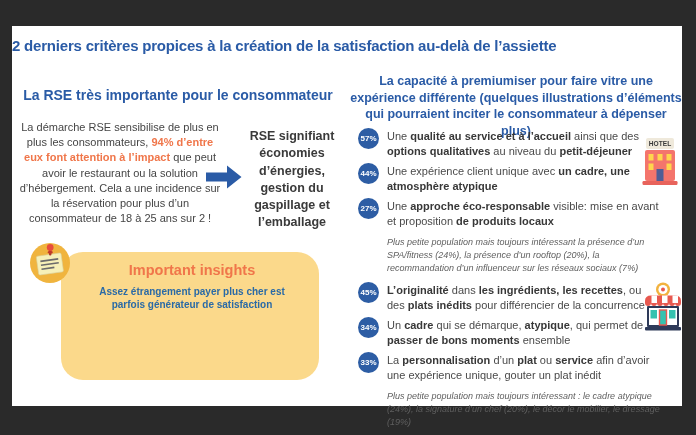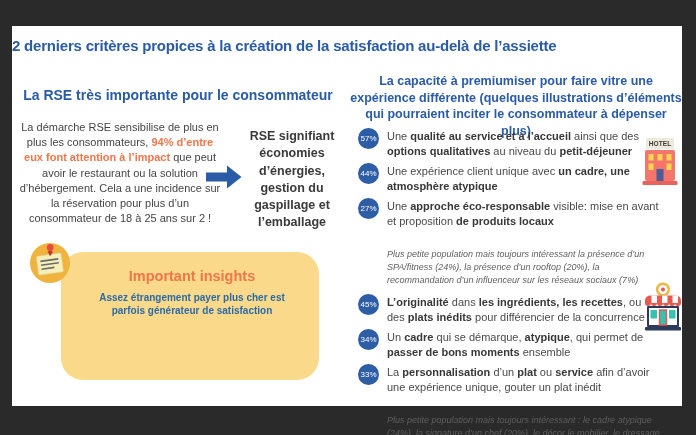--- a/index.html
+++ b/index.html
@@ -28,43 +28,43 @@
   .left-paragraph .orange-bold{color:#f0764a;font-weight:700;}
   .arrow-icon{position:absolute;left:194px;top:139px;width:36px;height:24px;}
   .rse-statement{
     position:absolute;left:231px;top:102px;width:98px;text-align:center;
     font-size:12.5px;font-weight:700;color:#3a3a3a;line-height:1.38;
   }
   
   .insights-box{
     position:absolute;left:49px;top:226px;width:258px;height:128px;
     background:#fbd98b;border-radius:22px;text-align:center;box-sizing:border-box;
-    padding:16px 12px 0 16px;
+    padding:10px 12px 0 16px;
   }
   .insights-heading{font-size:14.5px;font-weight:700;color:#f0764a;margin-bottom:7px;}
   .insights-subheading{font-size:10px;font-weight:700;color:#2a6aa6;line-height:1.3;padding:0 14px;}
   .insights-body{font-size:10.6px;color:#454545;line-height:1.3;margin-top:1px;}
   .note-icon{position:absolute;left:17px;top:216px;width:42px;height:42px;}
   
   .right-heading{
     position:absolute;left:338px;top:47px;width:332px;text-align:center;
     font-size:12.5px;font-weight:700;color:#2a5ba6;line-height:1.32;
   }
   .right-list{position:absolute;left:346px;top:101px;width:310px;}
   .item{display:flex;align-items:flex-start;margin-bottom:4px;}
   .pct{
     flex:0 0 auto;width:21px;height:21px;border-radius:50%;
-    background:#2d5da4;color:#ffffff;font-size:8px;font-weight:400;
+    background:#2d5da4;color:#ffffff;font-size:8px;font-weight:700;
     display:flex;align-items:center;justify-content:center;margin-right:8px;margin-top:1px;
   }
   .itxt{font-size:11px;line-height:1.32;color:#4a4a4a;padding-top:2px;width:272px;}
   .itxt b{color:#383838;}
   .note{
     font-style:italic;color:#5f5f5f;font-size:9px;line-height:1.42;
-    margin:20px 8px 7px 29px;
+    margin:8px 8px 7px 29px;
   }
   .hotel-icon{position:absolute;left:627px;top:112px;width:42px;height:48px;}
   .shop-icon{position:absolute;left:628px;top:256px;width:46px;height:50px;}
 </style>
 </head>
 <body>
 
 <div class="slide">
 
   <div class="title">2 derniers critères propices à la création de la satisfaction au-delà de l’assiette</div>

